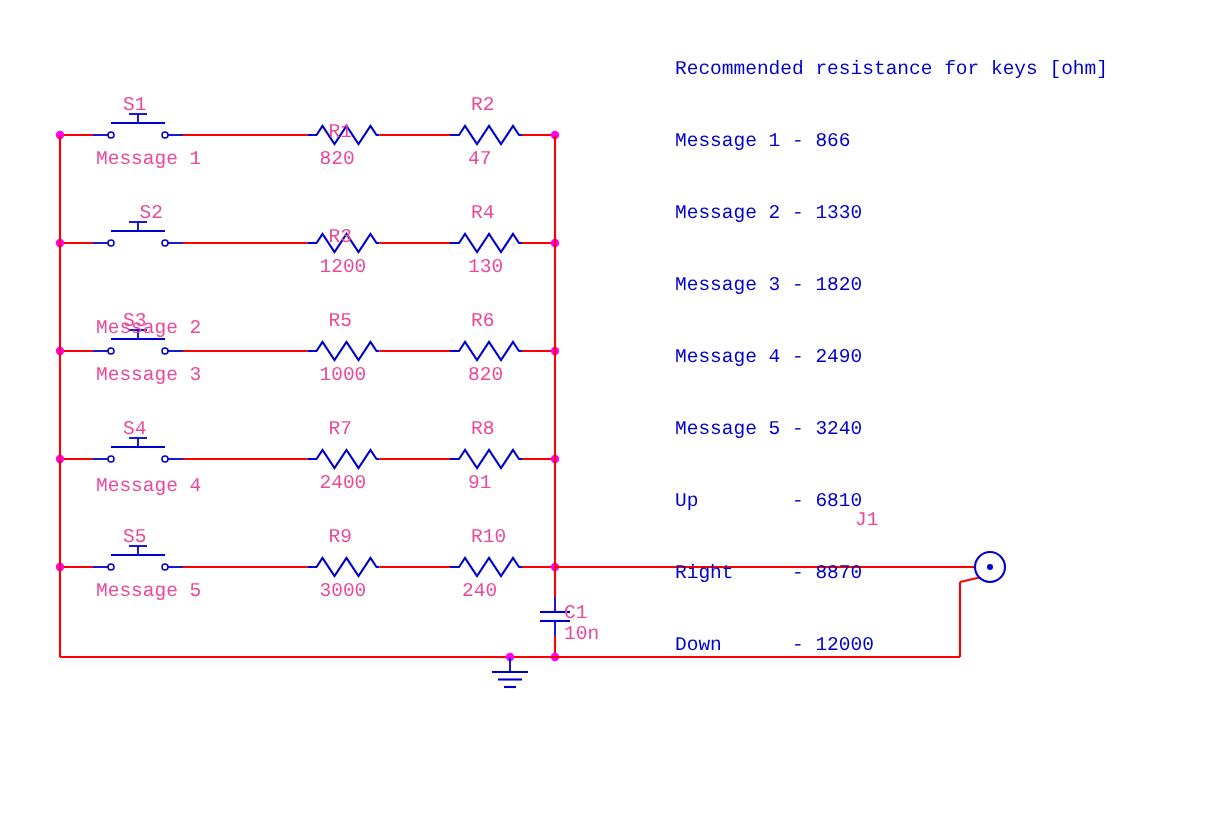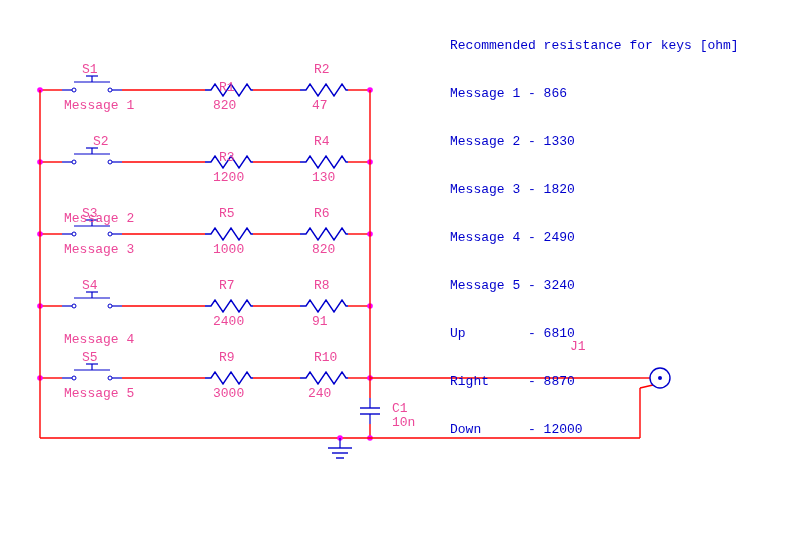--- a/index.html
+++ b/index.html
@@ -157,21 +157,21 @@
   <div>Right     - 8870</div>
   <div>Down      - 12000</div>
   
   
 </div>
 
 <div class="abs blue-text" style="left: 570px; top: 340px; width: 180px; text-align: left; line-height: 14px;">
   <div>J1</div>
 </div>
 
-<div class="abs blue-text" style="left: 392px; top: 402px; line-height: 14px;">
+<div class="abs blue-text" style="left: 376px; top: 402px; line-height: 14px;">
   <div>C1</div>
   <div>10n</div>
 </div>
 
 <div id="row-labels">
     <div class="abs blue-text" style="left: 82px; top: 62px;">S1</div>
     <div class="abs blue-text" style="left: 64px; top: 98px;">Message 1</div>
     <div class="abs blue-text" style="left: 219px; top: 80px;">R1</div>
     <div class="abs blue-text" style="left: 213px; top: 98px;">820</div>
     <div class="abs blue-text" style="left: 314px; top: 62px;">R2</div>
@@ -182,21 +182,21 @@
     <div class="abs blue-text" style="left: 213px; top: 170px;">1200</div>
     <div class="abs blue-text" style="left: 314px; top: 134px;">R4</div>
     <div class="abs blue-text" style="left: 312px; top: 170px;">130</div>
     <div class="abs blue-text" style="left: 82px; top: 206px; text-align: center;">S3</div>
     <div class="abs blue-text" style="left: 64px; top: 242px;">Message 3</div>
     <div class="abs blue-text" style="left: 219px; top: 206px;">R5</div>
     <div class="abs blue-text" style="left: 213px; top: 242px;">1000</div>
     <div class="abs blue-text" style="left: 314px; top: 206px;">R6</div>
     <div class="abs blue-text" style="left: 312px; top: 242px;">820</div>
     <div class="abs blue-text" style="left: 82px; top: 278px;">S4</div>
-    <div class="abs blue-text" style="left: 64px; top: 332px;">Message 4</div>
+    <div class="abs blue-text" style="left: 64px; top: 316px;">Message 4</div>
     <div class="abs blue-text" style="left: 219px; top: 278px;">R7</div>
     <div class="abs blue-text" style="left: 213px; top: 314px;">2400</div>
     <div class="abs blue-text" style="left: 314px; top: 278px;">R8</div>
     <div class="abs blue-text" style="left: 312px; top: 314px;">91</div>
     <div class="abs blue-text" style="left: 82px; top: 350px;">S5</div>
     <div class="abs blue-text" style="left: 64px; top: 386px;">Message 5</div>
     <div class="abs blue-text" style="left: 219px; top: 350px;">R9</div>
     <div class="abs blue-text" style="left: 213px; top: 386px;">3000</div>
     <div class="abs blue-text" style="left: 314px; top: 350px;">R10</div>
     <div class="abs blue-text" style="left: 308px; top: 386px;">240</div>

